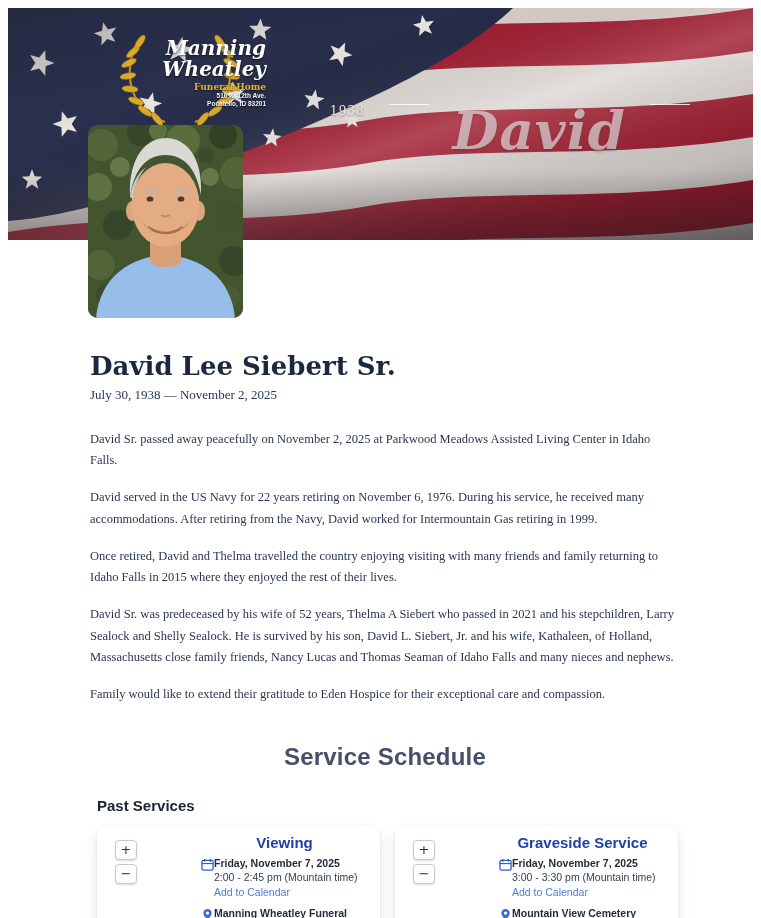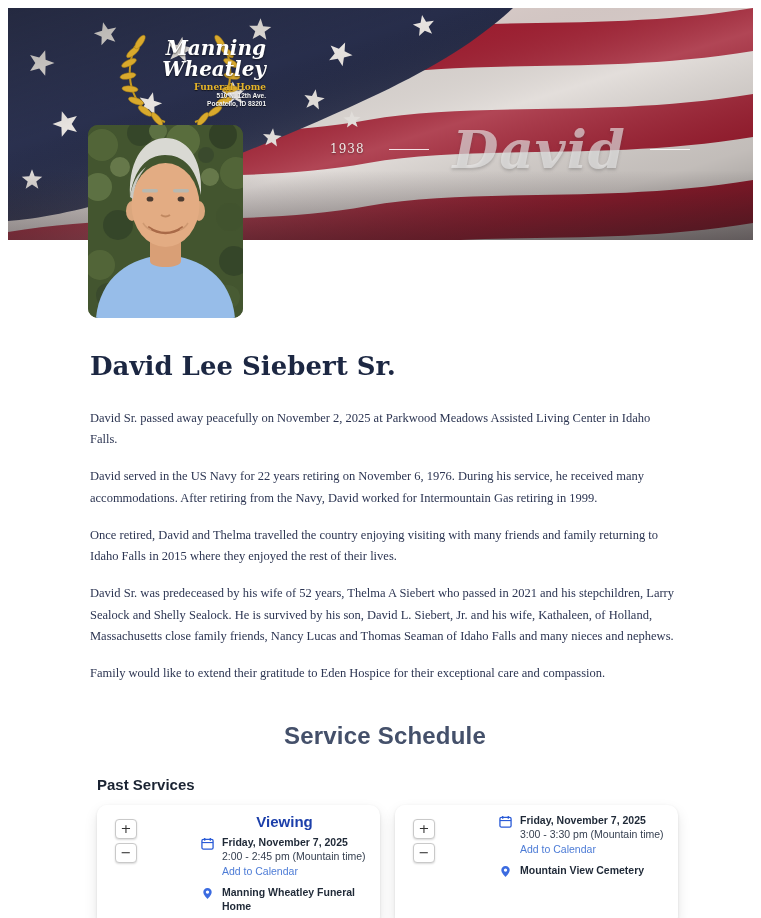--- a/index.html
+++ b/index.html
@@ -23,21 +23,21 @@
   }
   .logo .lg-sub{
     font-family:"DejaVu Serif", serif;font-weight:700;color:#e8b62a;font-size:9px;
     margin-top:2px;text-shadow:0 1px 1px rgba(0,0,0,.6);
   }
   .logo .lg-addr{
     color:#f3f3f3;font-size:6.5px;line-height:8px;font-weight:700;
     text-shadow:0 1px 1px rgba(0,0,0,.6);
   }
   .year-name{
-    position:absolute;left:322px;top:112px;height:58px;display:flex;align-items:center;gap:24px;z-index:3;
+    position:absolute;left:322px;top:96px;height:58px;display:flex;align-items:flex-start;gap:24px;z-index:3;
   }
   .year-name .year{
     font-family:"DejaVu Serif", serif;font-size:12px;letter-spacing:1px;color:#efe9e6;
     text-shadow:0 1px 2px rgba(0,0,0,.4);
   }
   .year-name .dash{width:40px;height:1px;background:rgba(255,255,255,.85);}
   .year-name .first-name{
     font-family:"DejaVu Serif", serif;font-style:italic;font-weight:700;font-size:53px;
     color:rgba(238,238,238,.62);text-shadow:0 2px 3px rgba(60,60,60,.25);line-height:1;
     letter-spacing:1px;
@@ -83,21 +83,21 @@
   .zoomctl{position:absolute;left:18px;top:14px;display:flex;flex-direction:column;gap:4px;}
   .zbtn{
     width:22px;height:20px;background:#fff;border:1px solid #c9c9c9;border-radius:4px;
     box-shadow:0 1px 2px rgba(0,0,0,.15);font-size:13px;line-height:18px;text-align:center;
     color:#333;cursor:pointer;box-sizing:border-box;font-family:"DejaVu Sans", sans-serif;
   }
   .info{flex:1;padding:8px 12px 0 0;}
   .card-title{
     text-align:center;font-size:15px;font-weight:700;color:#1c3faa;margin:0 0 5px 0;
   }
-  .irow{display:flex;gap:8px;margin-bottom:7px;}
+  .irow{display:flex;gap:0;margin-bottom:7px;}
   .irow .ic{width:13px;flex-shrink:0;padding-top:1px;}
   .irow .itxt{font-size:10.5px;line-height:14px;color:#374151;}
   .irow .strong{font-weight:700;color:#1f2937;font-size:10.5px;line-height:14px;}
   .cal-link{color:#4d7cd6;cursor:pointer;margin-top:1px;}
 </style>
 </head>
 <body>
 
 <div class="banner">
   <svg class="flag" viewBox="0 0 745 232" preserveAspectRatio="none">
@@ -223,20 +223,21 @@
     <ellipse cx="93" cy="74" rx="3.4" ry="2.6" fill="#4a3a30"></ellipse>
     <path d="M73,90 Q77.5,93 82,90" stroke="#c08860" stroke-width="2" fill="none"></path>
     <path d="M60,102 Q77.5,114 95,102" stroke="#a96a48" stroke-width="2.5" fill="none"></path>
     <path d="M55,98 Q58,103 63,105" stroke="#cf9a72" stroke-width="1.5" fill="none"></path>
     <path d="M100,98 Q97,103 92,105" stroke="#cf9a72" stroke-width="1.5" fill="none"></path>
   </svg>
 </div>
 
 <div class="content">
   <h1 class="obit-name">David Lee Siebert Sr.</h1>
+  <div class="obit-dates">July 30, 1938 — November 2, 2025</div>
 
   <div class="obit-paras">
     <p>David Sr. passed away peacefully on November 2, 2025 at Parkwood Meadows Assisted Living Center in Idaho Falls.</p>
     <p>David served in the US Navy for 22 years retiring on November 6, 1976. During his service, he received many accommodations. After retiring from the Navy, David worked for Intermountain Gas retiring in 1999.</p>
     <p>Once retired, David and Thelma travelled the country enjoying visiting with many friends and family returning to Idaho Falls in 2015 where they enjoyed the rest of their lives.</p>
     <p>David Sr. was predeceased by his wife of 52 years, Thelma A Siebert who passed in 2021 and his stepchildren, Larry Sealock and Shelly Sealock. He is survived by his son, David L. Siebert, Jr. and his wife, Kathaleen, of Holland, Massachusetts close family friends, Nancy Lucas and Thomas Seaman of Idaho Falls and many nieces and nephews.</p>
     <p>Family would like to extend their gratitude to Eden Hospice for their exceptional care and compassion.</p>
   </div>
 
   <div class="services">
@@ -285,20 +286,21 @@
       </div>
 
       <div class="card">
         <div class="map">
           <div class="zoomctl">
             <div class="zbtn">+</div>
             <div class="zbtn">−</div>
           </div>
         </div>
         <div class="info">
+          <div class="card-title">Graveside Service</div>
           <div class="irow">
             <span class="ic">
               <svg viewBox="0 0 14 14" width="13" height="13">
                   <rect x="1" y="2.5" width="12" height="10.5" rx="1.5" fill="none" stroke="#2a5bd7" stroke-width="1.4"></rect>
                   <line x1="4" y1="1" x2="4" y2="4" stroke="#2a5bd7" stroke-width="1.4"></line>
                   <line x1="10" y1="1" x2="10" y2="4" stroke="#2a5bd7" stroke-width="1.4"></line>
                   <line x1="1" y1="6" x2="13" y2="6" stroke="#2a5bd7" stroke-width="1.2"></line>
                 </svg>
             </span>
             <div class="itxt">

